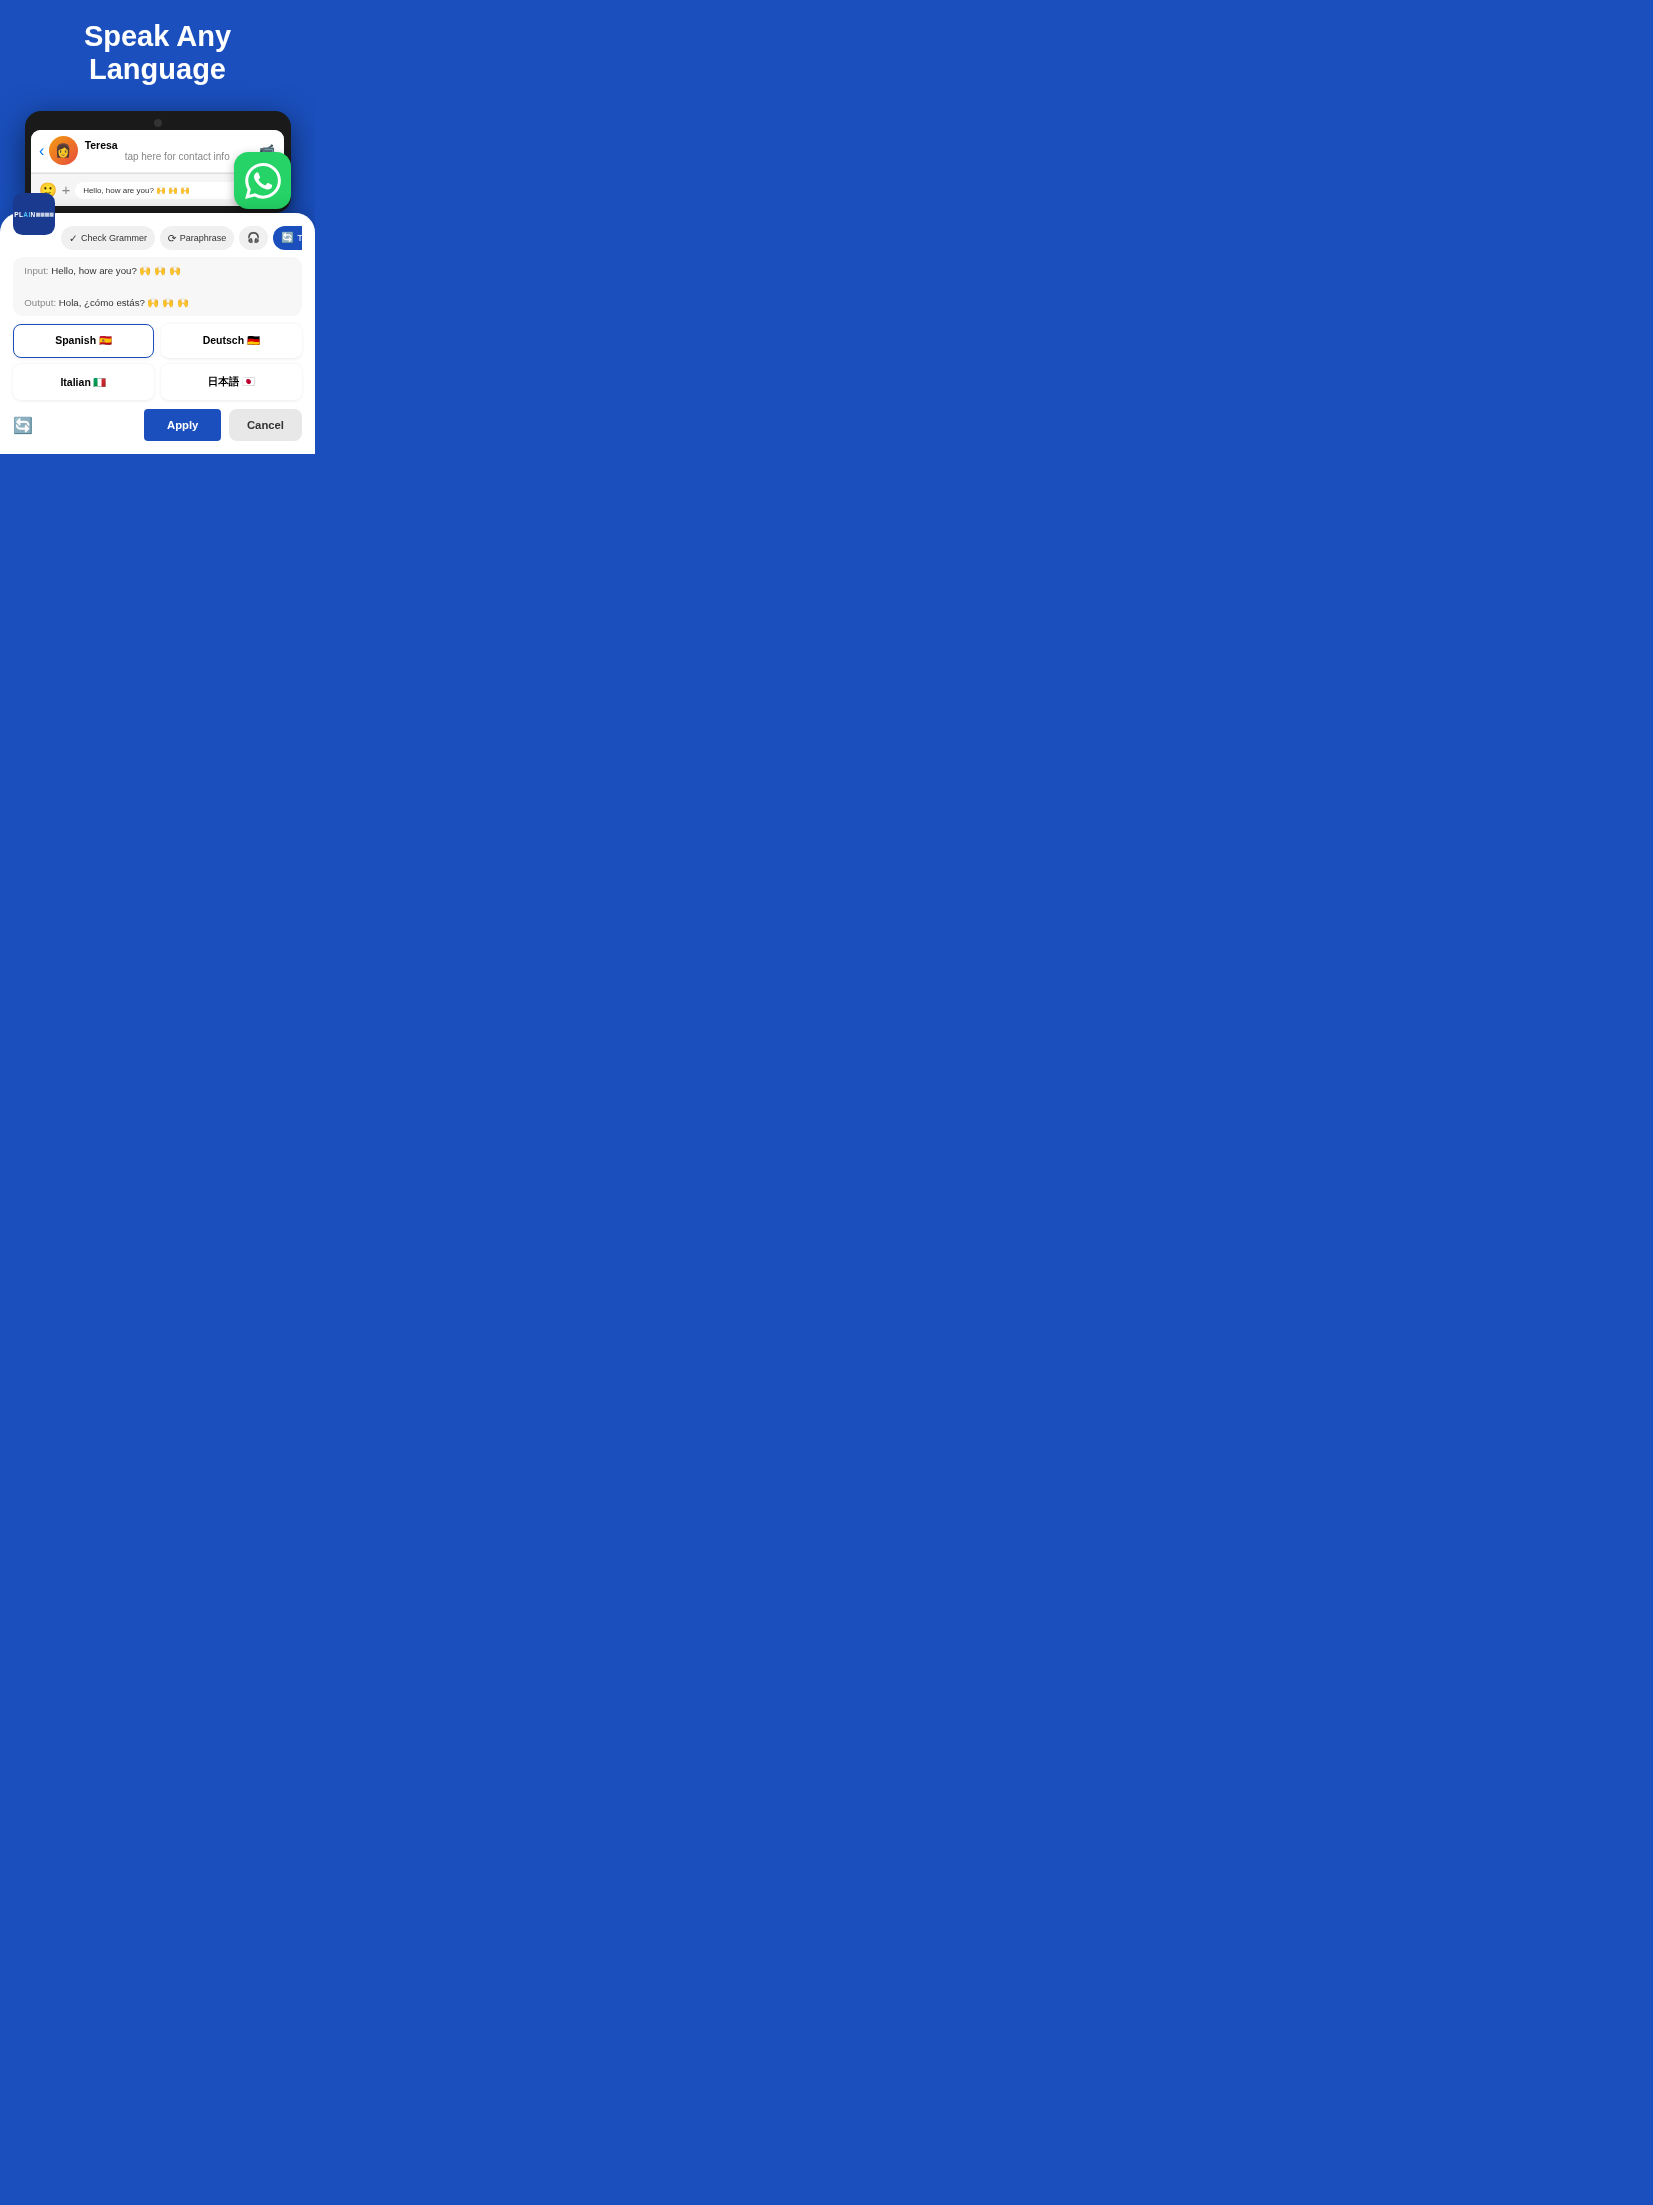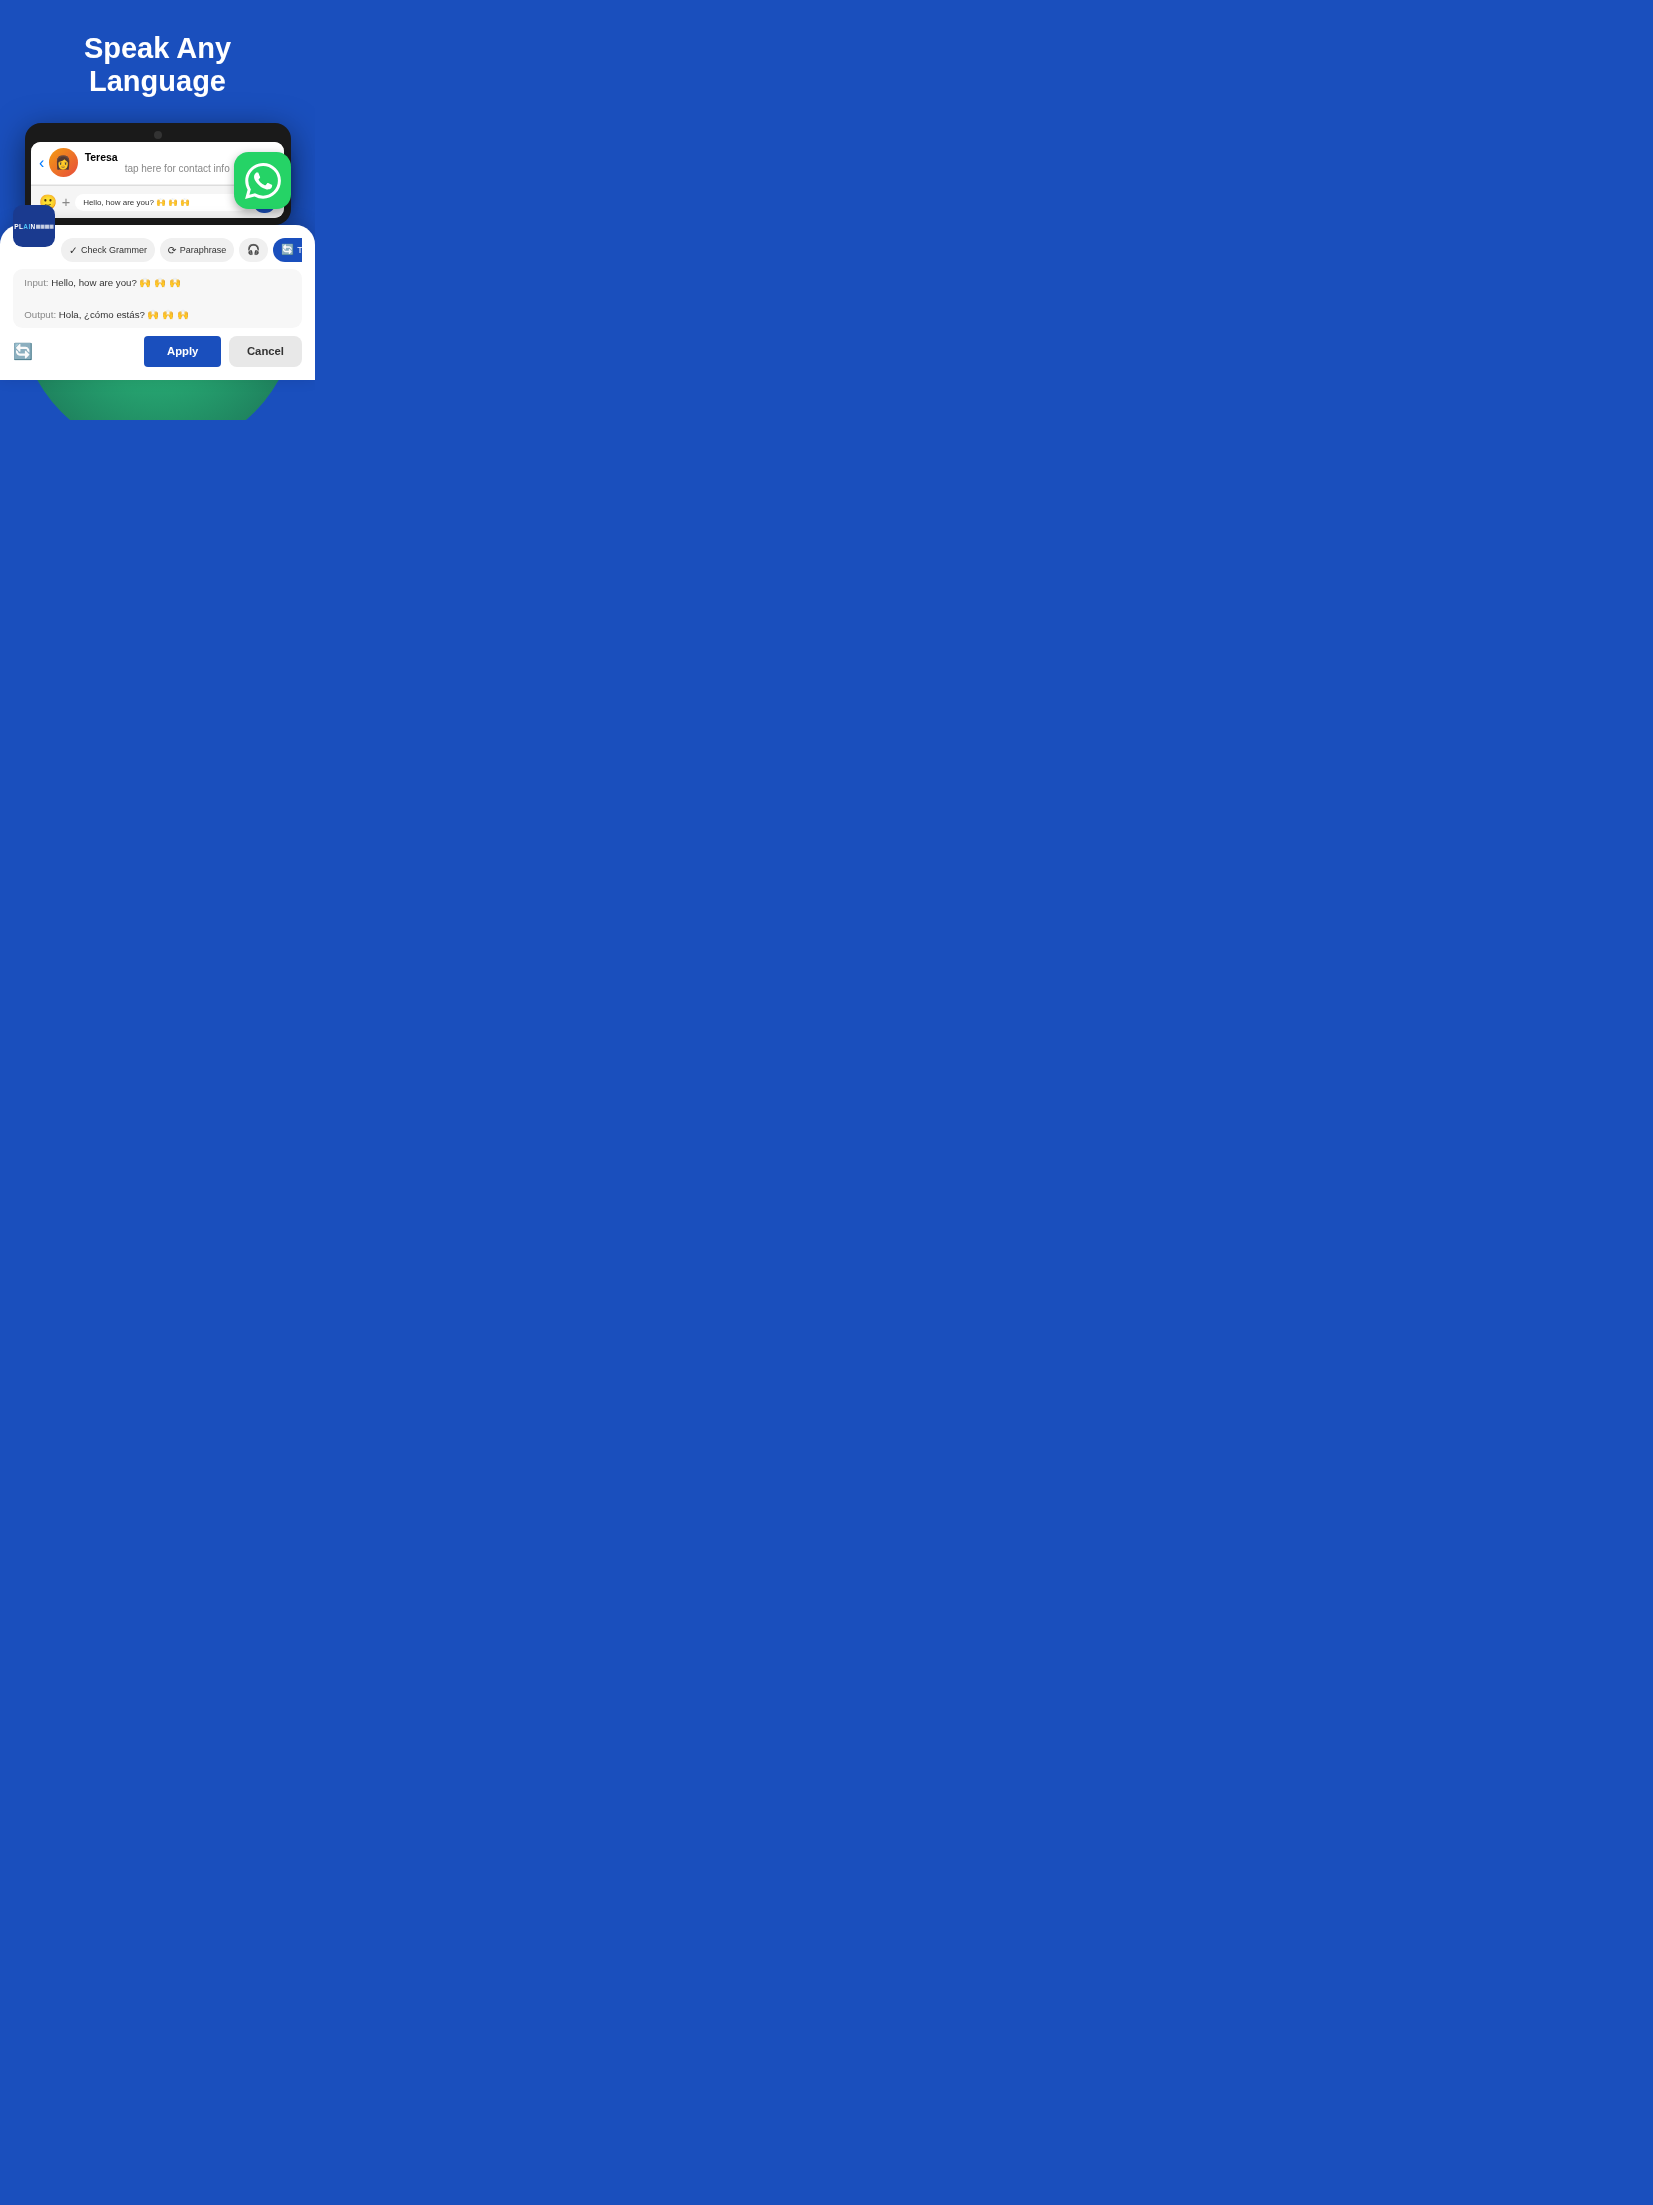--- a/index.html
+++ b/index.html
@@ -9,21 +9,21 @@
       min-height: 420px;
       background-color: #1a4fbd;
       font-family: -apple-system, BlinkMacSystemFont, 'Helvetica Neue', Arial, sans-serif;
       overflow-x: hidden;
       position: relative;
     }
 
     
     .header {
       text-align: center;
-      padding: 32px 16px 16px;
+      padding: 20px 16px 16px;
       color: white;
     }
     .header h1 {
       font-size: 29px;
       font-weight: 800;
       line-height: 1.15;
     }
 
     
     .circle-bg {
@@ -445,20 +445,26 @@
     <div class="translate-input-line">
       <span class="label-text">Input:</span>
       <span>Hello, how are you? 🙌 🙌 🙌</span>
     </div>
     <div class="translate-output-line">
       <span class="label-text">Output:</span>
       <span>Hola, ¿cómo estás? 🙌 🙌 🙌</span>
     </div>
   </div>
 
+  <div class="lang-grid">
+    <button class="lang-btn selected">Spanish 🇪🇸</button>
+    <button class="lang-btn">Deutsch 🇩🇪</button>
+    <button class="lang-btn">Italian 🇮🇹</button>
+    <button class="lang-btn">日本語 🇯🇵</button>
+  </div>
 
   <div class="action-row">
     <button class="refresh-btn">🔄</button>
     <button class="apply-btn">Apply</button>
     <button class="cancel-btn">Cancel</button>
   </div>
 
 </div>
 
 

